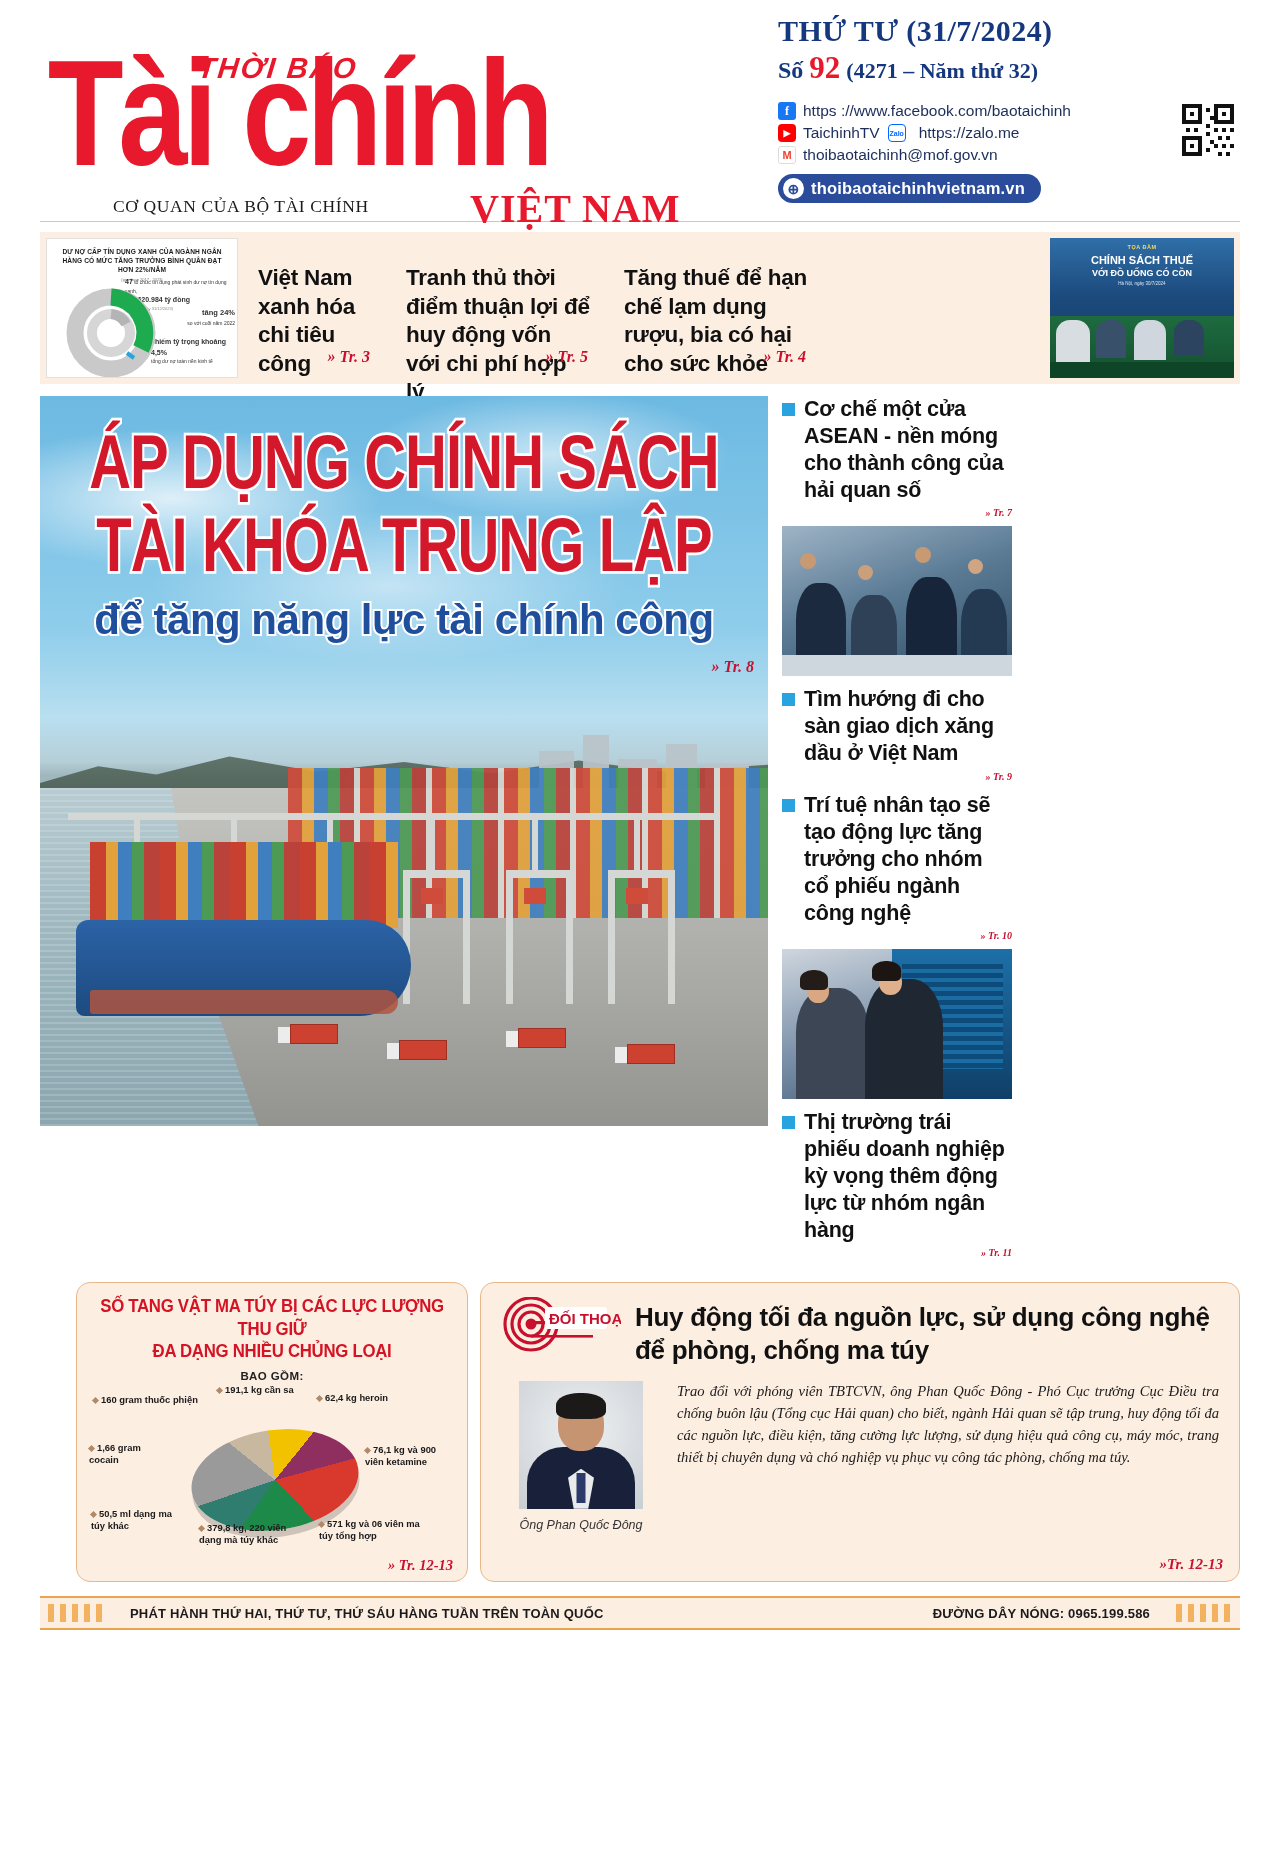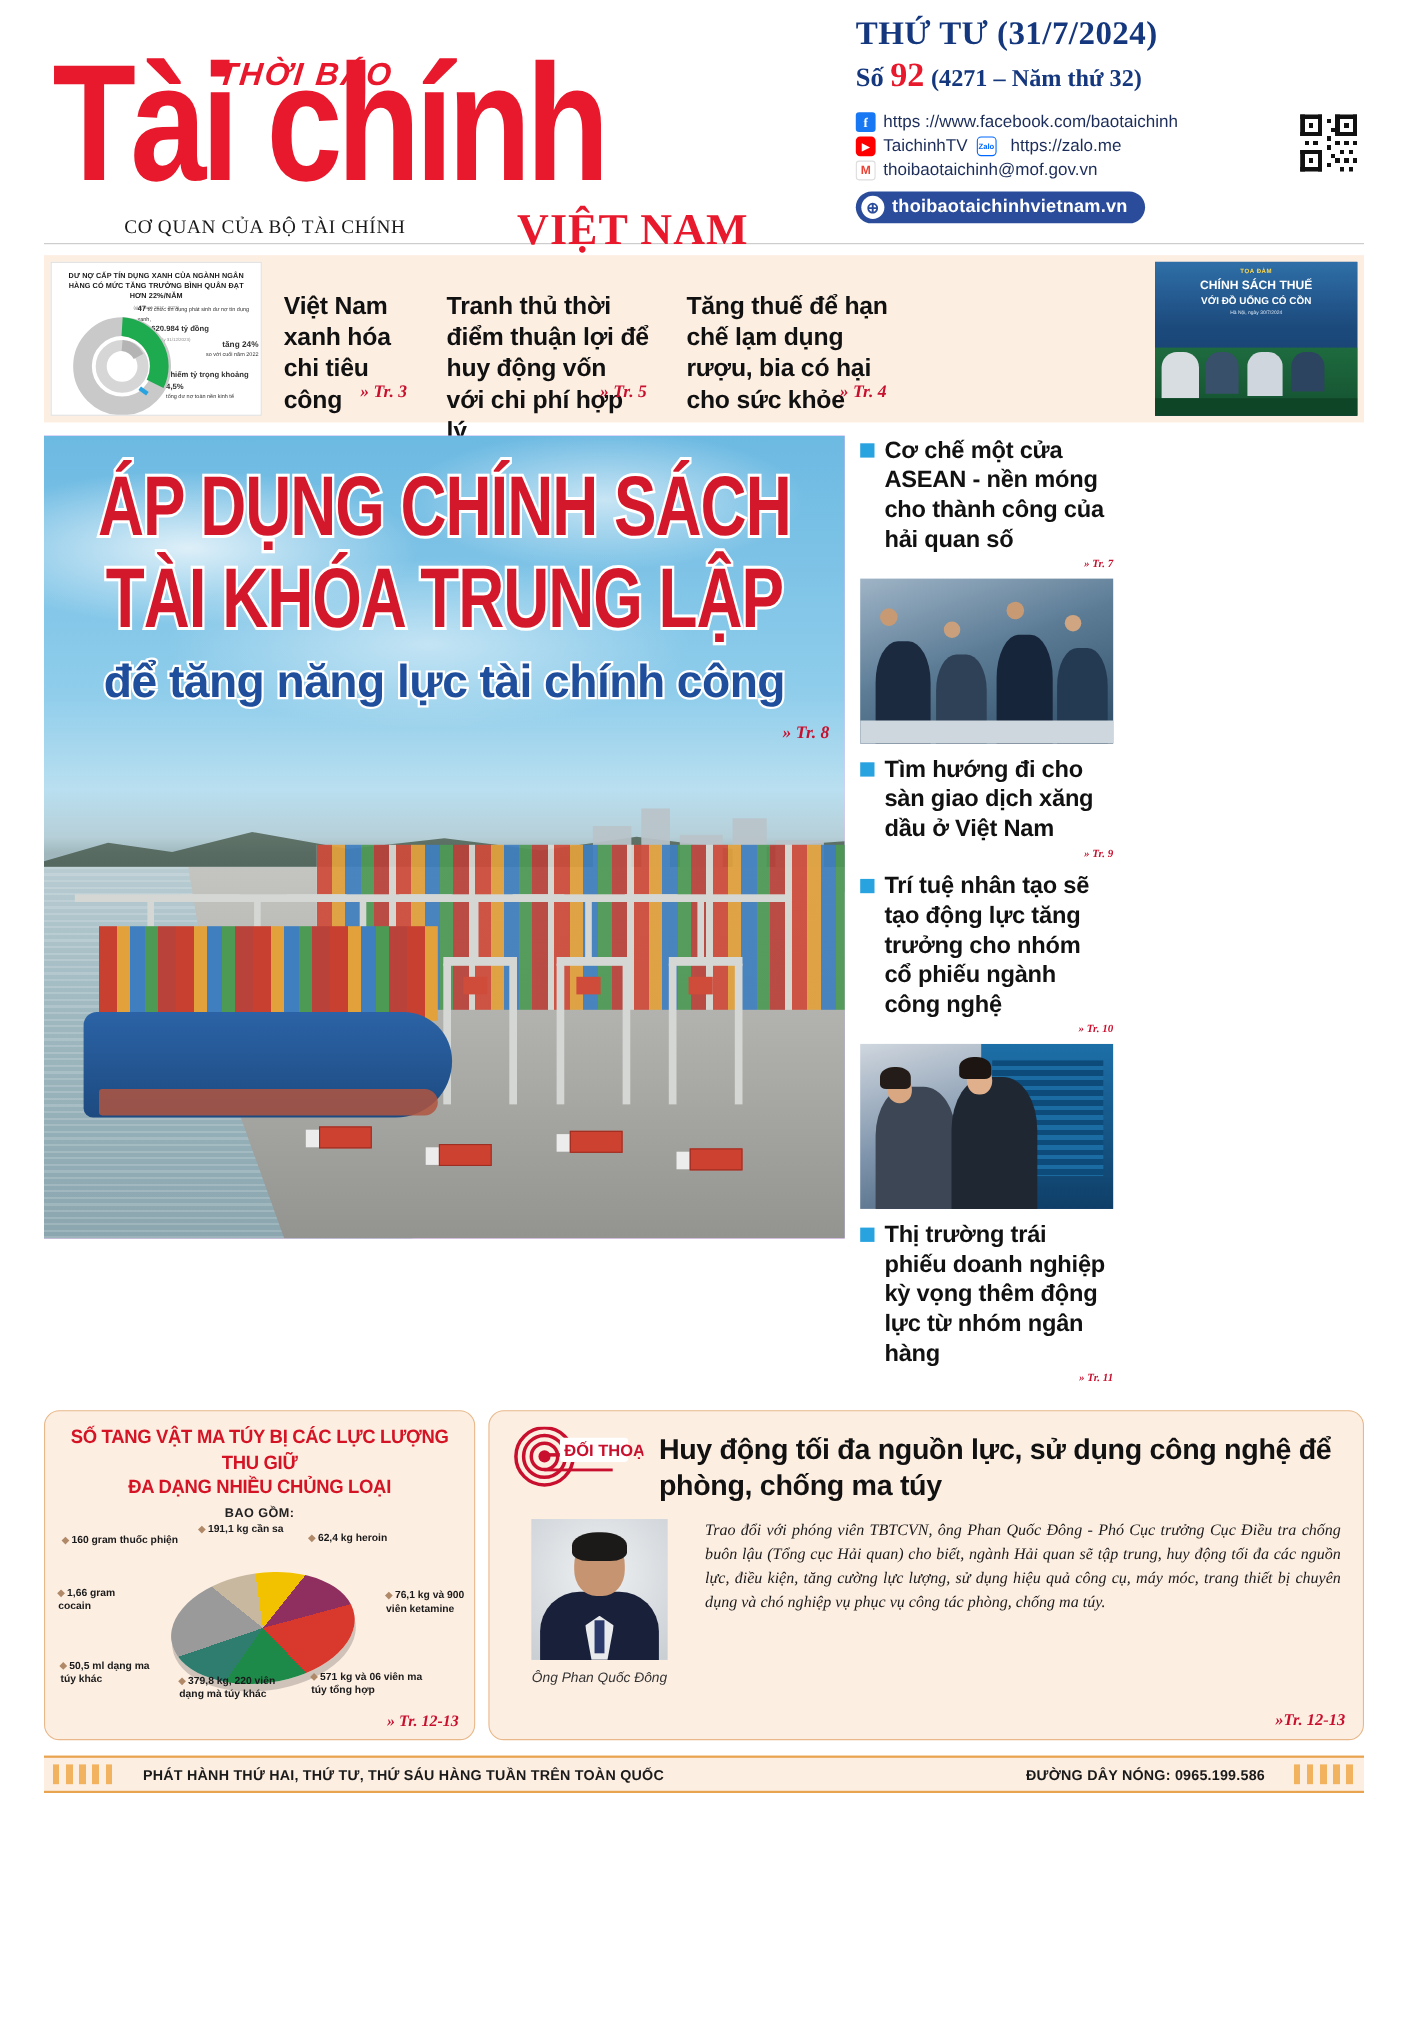--- a/index.html
+++ b/index.html
@@ -383,20 +383,21 @@
   .sp2 { background: linear-gradient(165deg,#cfd6de,#7d93ab 50%,#3c5772); }
   .sp-figs { position: absolute; inset: 0; }
   .fig { position: absolute; bottom: 0; border-radius: 40% 40% 0 0; }
 
   
   .bottom {
     margin-top: 14px;
     display: flex;
     gap: 12px;
     height: 300px;
+    margin-left: 36px;
   }
   .panel {
     background: #fdeee2;
     border: 1.5px solid #e8b88a;
     border-radius: 14px;
     position: relative;
   }
   .panel-left { width: 392px; flex: none; padding: 12px 10px; }
   .panel-right { flex: 1; padding: 14px 20px; }
 
@@ -846,21 +847,21 @@
         </div>
         <div class="pie-lbl" style="left:130px;top:-2px;width:94px">
           <span class="dot"></span><span>191,1 kg cần sa</span>
         </div>
         <div class="pie-lbl" style="left:230px;top:6px;width:96px">
           <span class="dot"></span><span>62,4 kg heroin</span>
         </div>
         <div class="pie-lbl" style="left:2px;top:56px;width:72px">
           <span class="dot"></span><span>1,66 gram cocain</span>
         </div>
-        <div class="pie-lbl" style="left:300px;top:58px;width:80px">
+        <div class="pie-lbl" style="left:278px;top:58px;width:80px">
           <span class="dot"></span><span>76,1 kg và 900 viên ketamine</span>
         </div>
         <div class="pie-lbl" style="left:4px;top:122px;width:84px">
           <span class="dot"></span><span>50,5 ml dạng ma túy khác</span>
         </div>
         <div class="pie-lbl" style="left:112px;top:136px;width:96px">
           <span class="dot"></span><span>379,8 kg, 220 viên dạng mà túy khác</span>
         </div>
         <div class="pie-lbl" style="left:232px;top:132px;width:108px">
           <span class="dot"></span><span>571 kg và 06 viên ma túy tổng hợp</span>

